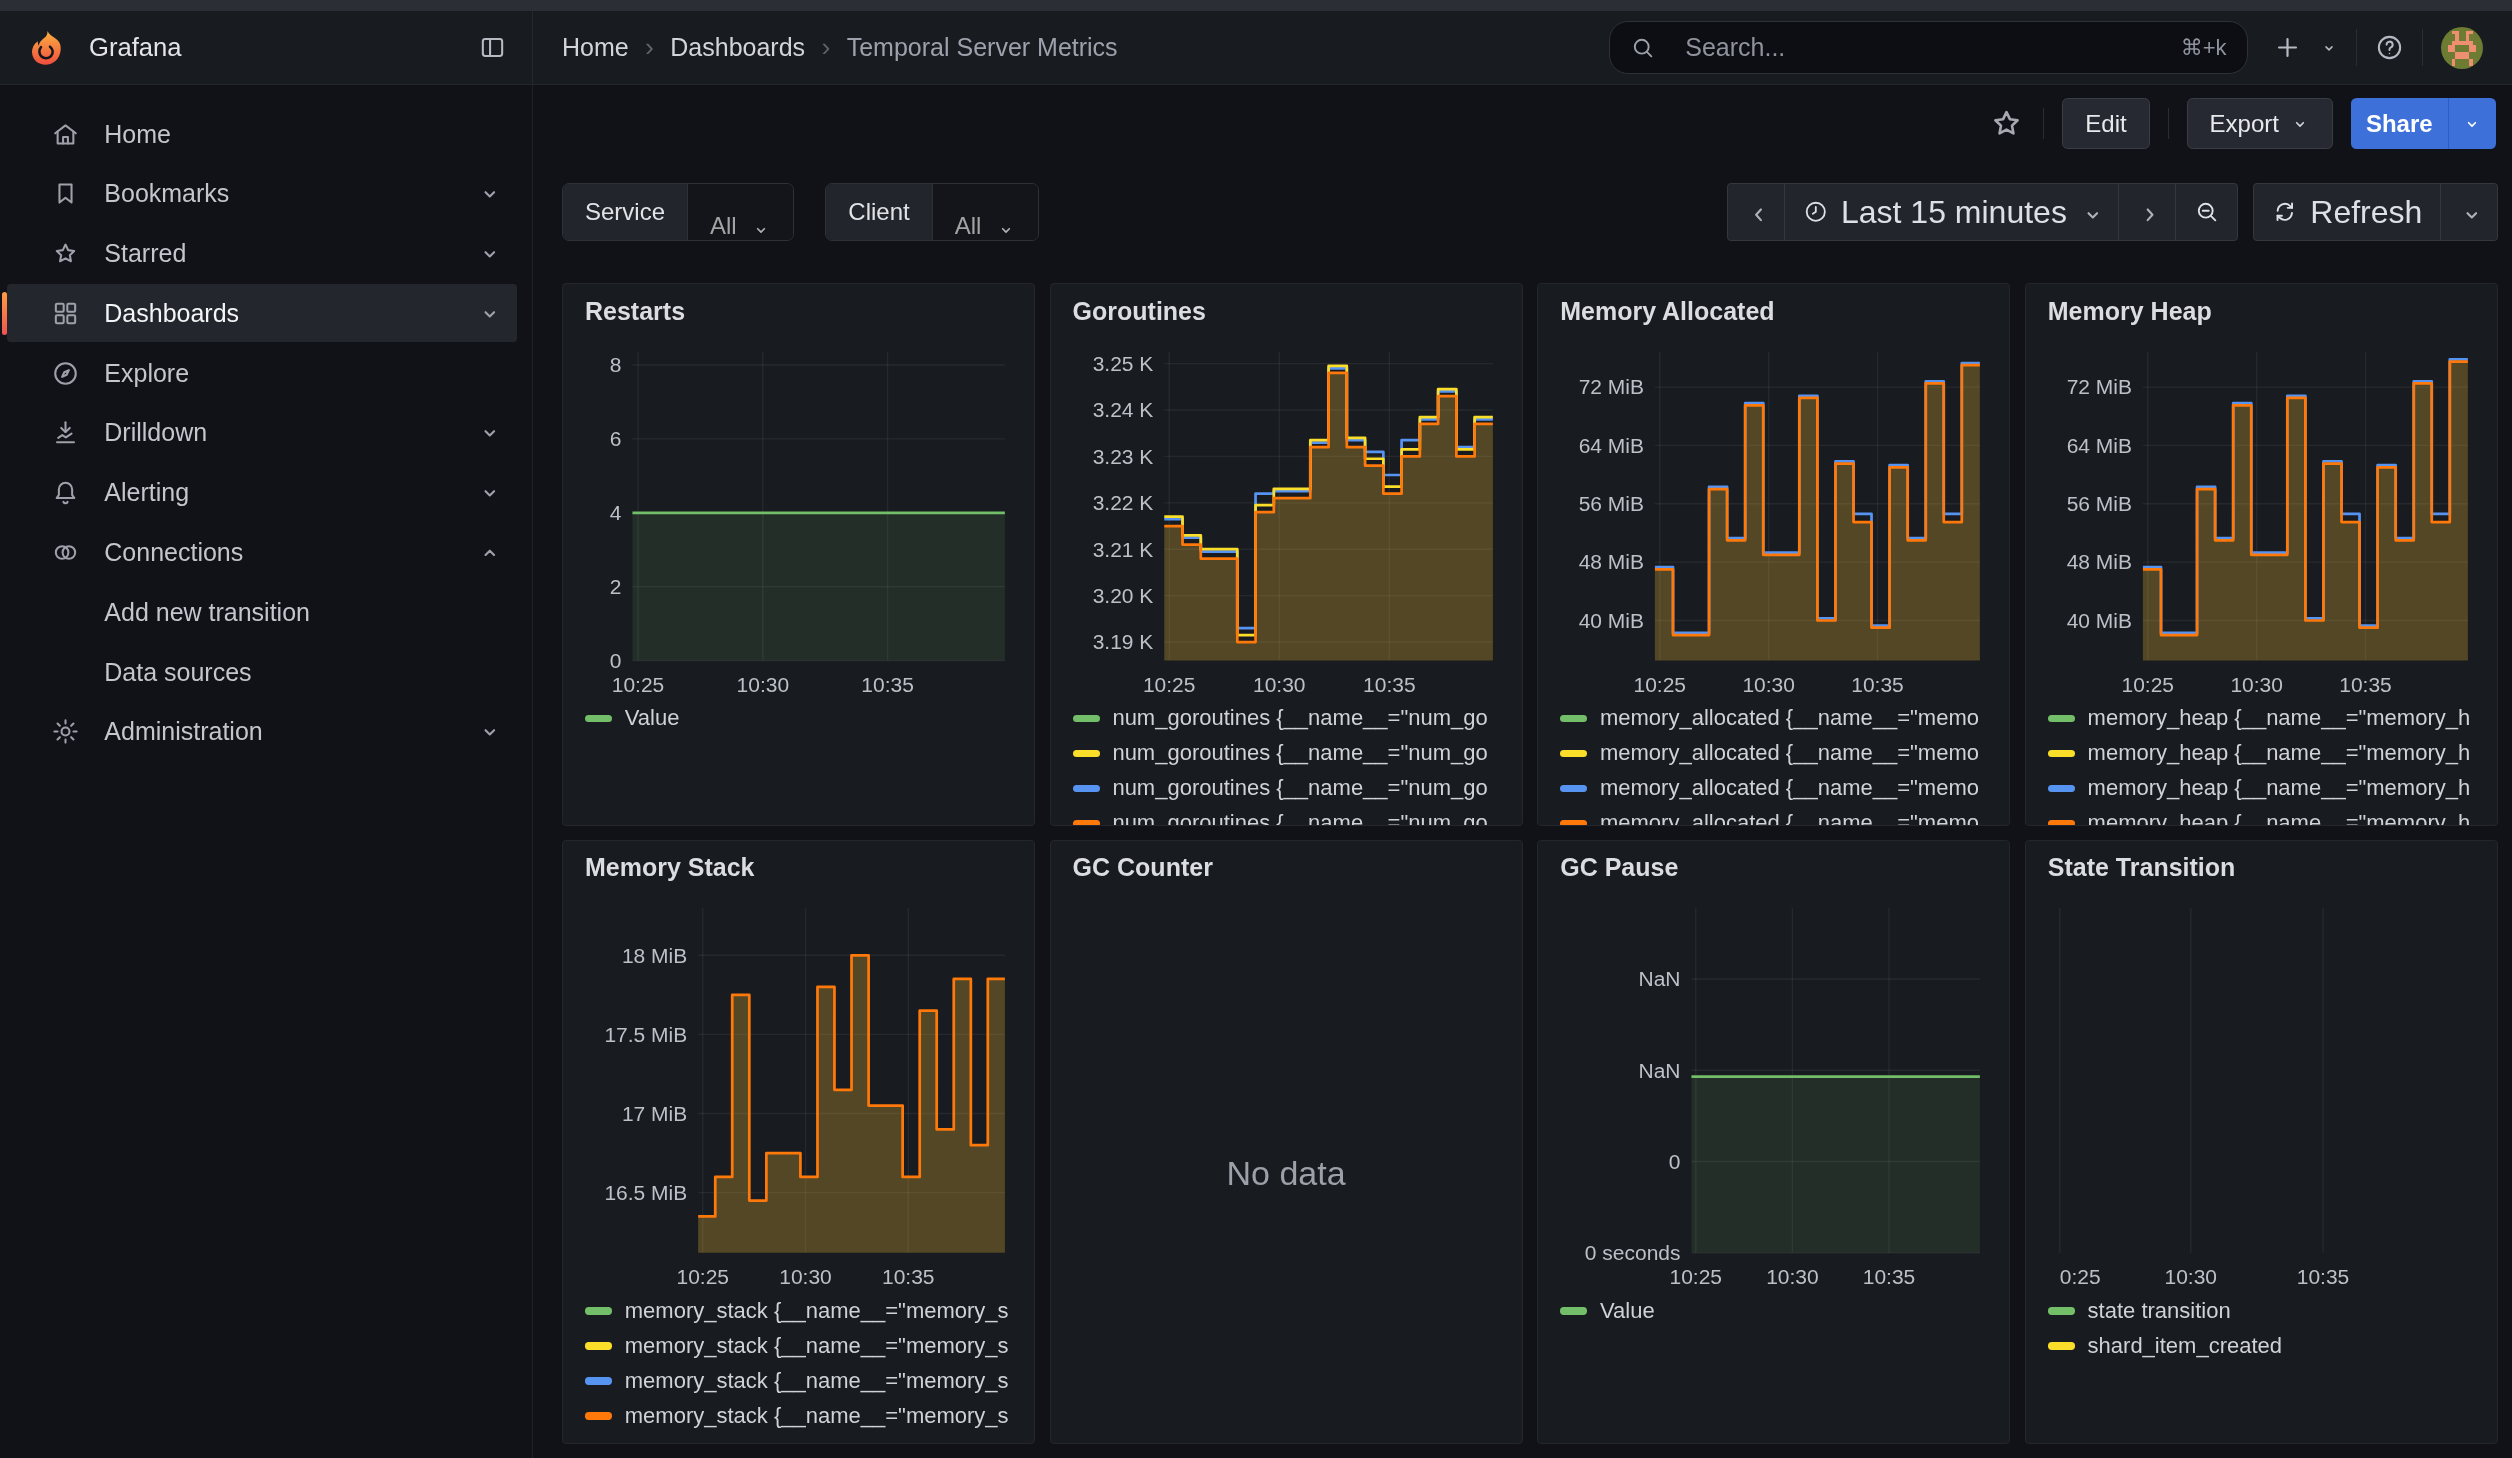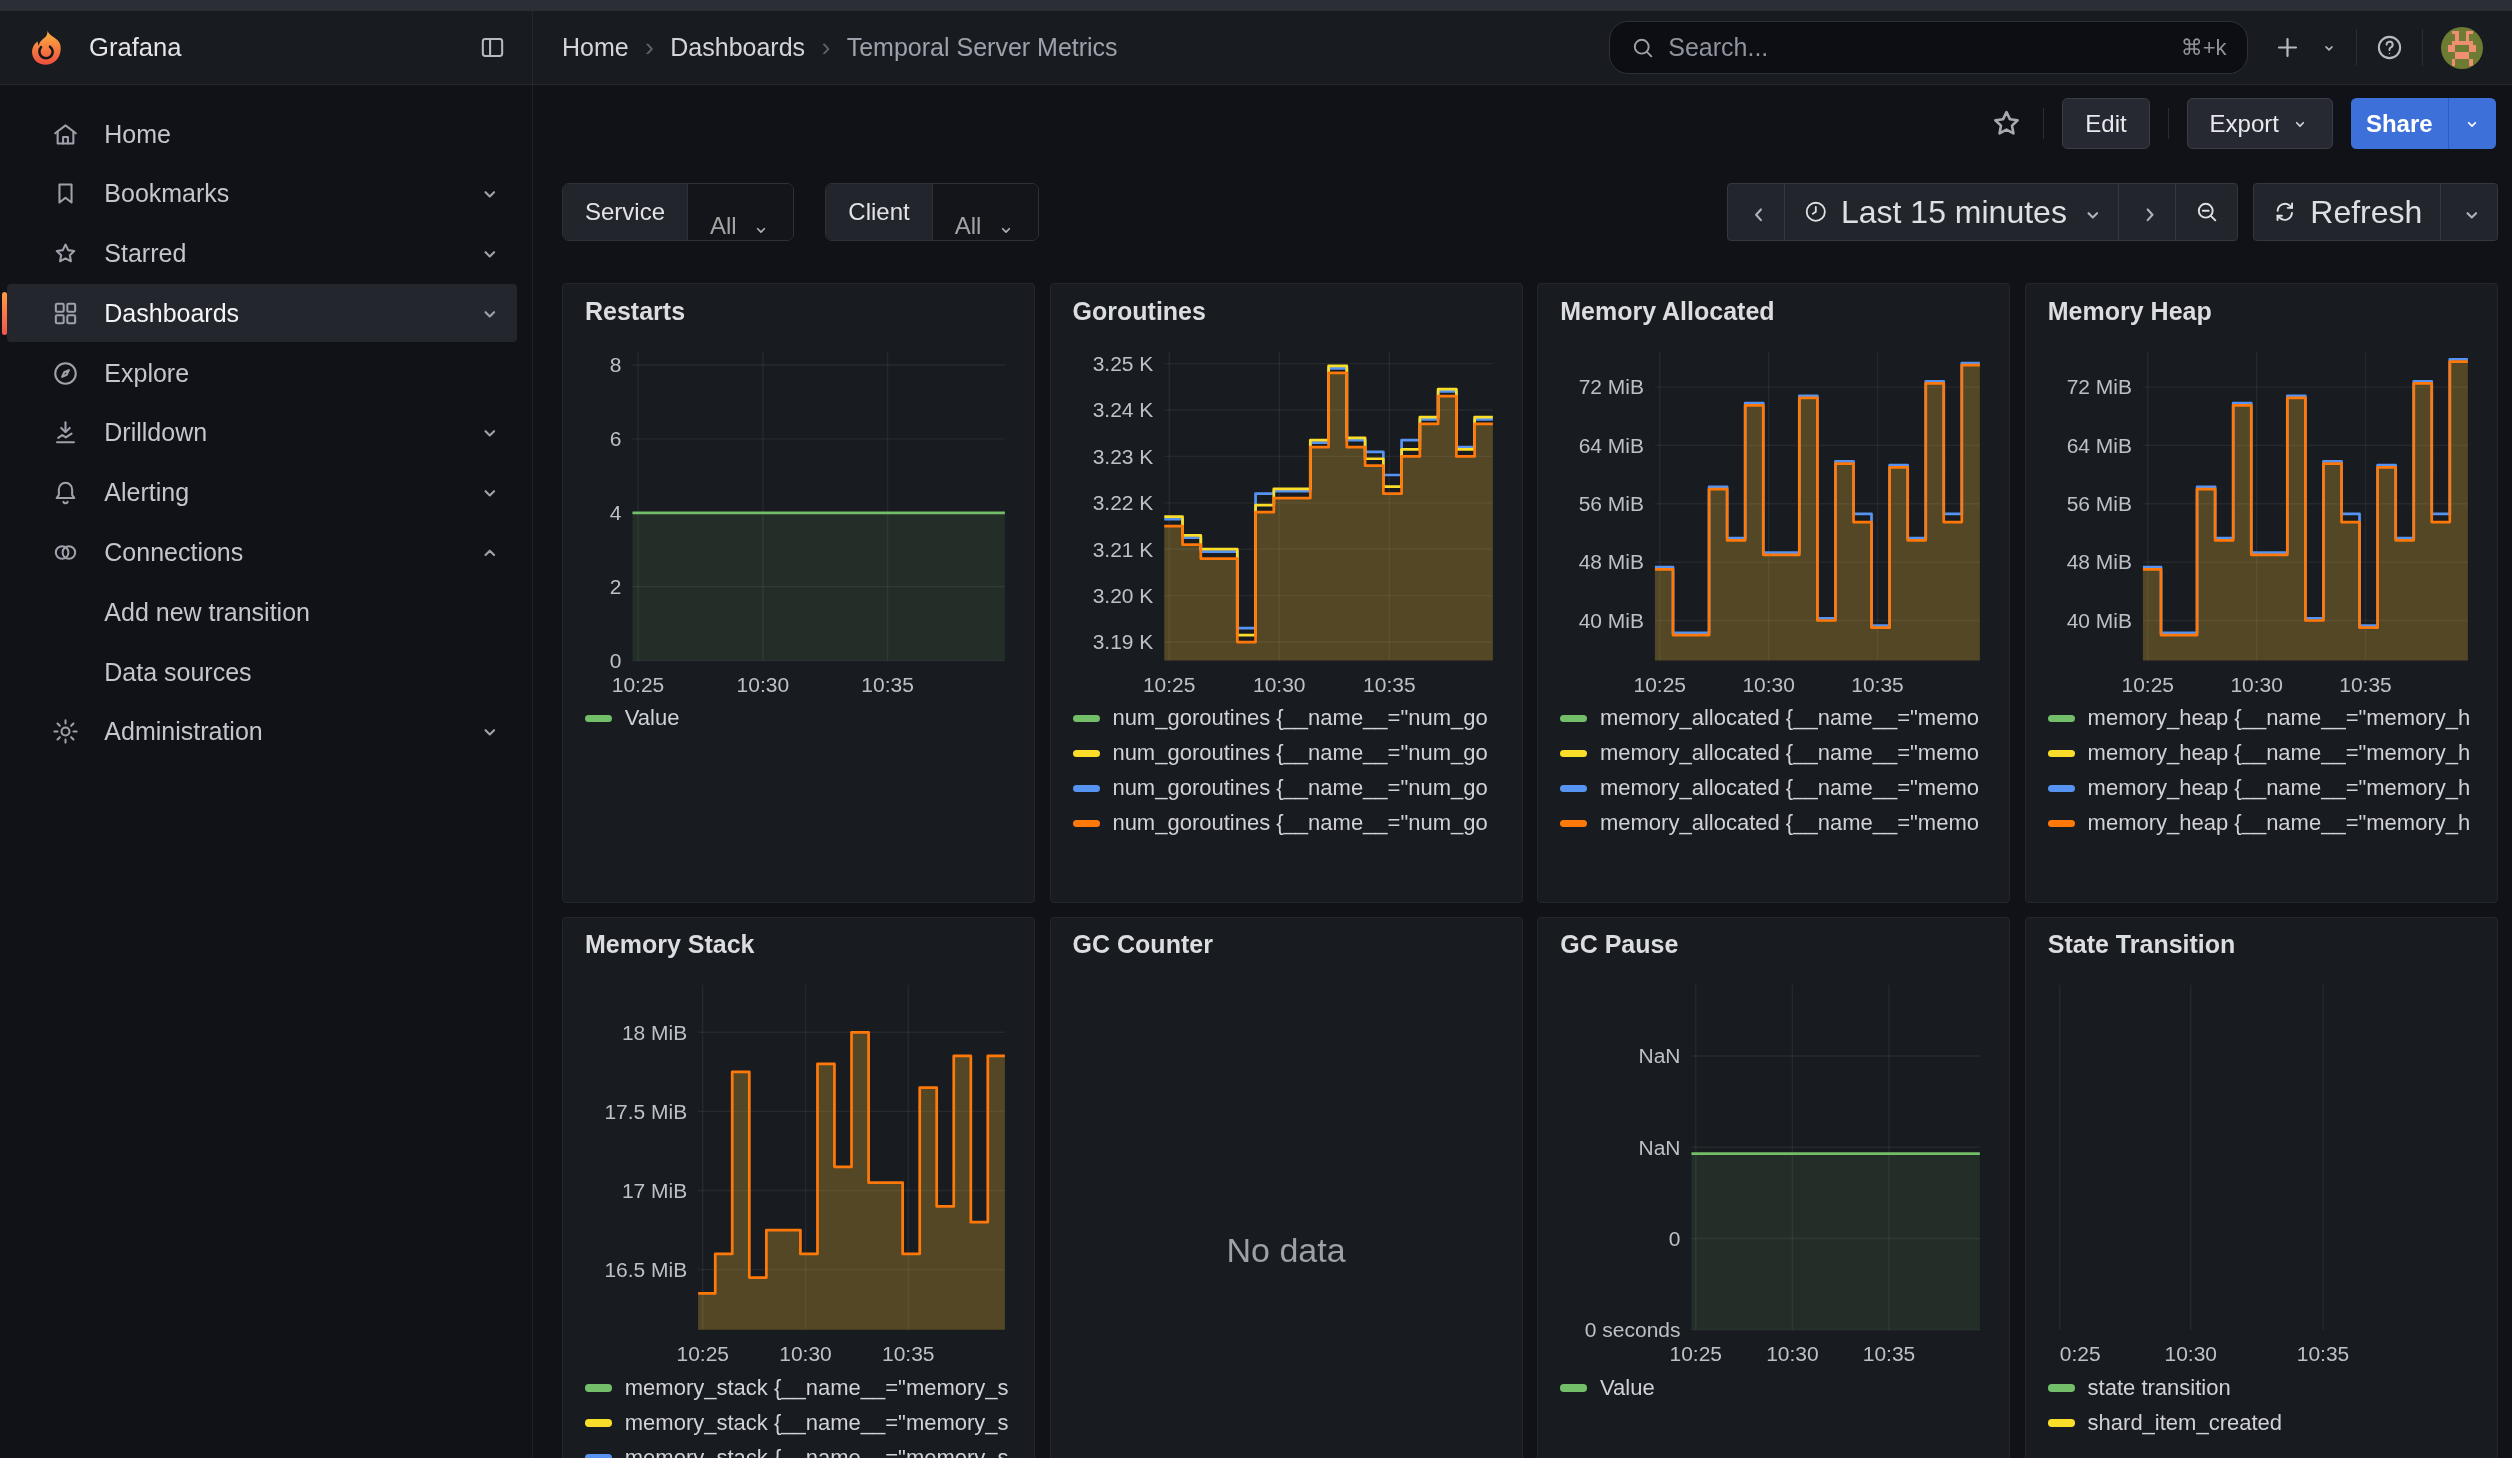--- a/index.html
+++ b/index.html
@@ -10,21 +10,21 @@
 .navbar{position:absolute;top:11px;left:0;right:0;height:74px;background:#181b20;border-bottom:0.9px solid #25272e;display:flex;z-index:5}
 .nav-left{flex:0 0 533px;display:flex;align-items:center;gap:22px;padding:0 24px 0 27px;border-right:0.9px solid #25272e}
 .logo{width:40px;height:40px}
 .brand{font-size:25.6px;color:#e4e5e9}
 .nav-toggle{margin-left:auto;width:31px;height:31px;color:#aeb1b9;cursor:pointer}
 .nav-main{flex:1;display:flex;align-items:center;padding:0 29px}
 .crumbs{display:flex;align-items:center;gap:16.4px;font-size:25px}
 .crumb{color:#d3d5da;cursor:pointer}
 .crumb.current{color:#9da1ab}
 .crumb-sep{color:#5f626b;font-size:26.5px}
-.search-box{margin-left:auto;width:639px;height:53px;background:#0c0e13;border:0.9px solid #2e3139;border-radius:19px;display:flex;align-items:center;gap:13px;padding:0 20px}
+.search-box{margin-left:auto;width:639px;height:53px;background:#0c0e13;border:0.9px solid #2e3139;border-radius:19px;display:flex;align-items:center;gap:30px;padding:0 20px}
 .search-box .si{width:25.6px;height:25.6px;color:#9ba0aa;flex:0 0 auto}
 .search-input{flex:1;background:transparent;border:0;outline:0;color:#c8cbd3;font-size:25px;font-family:inherit;min-width:0}
 .search-input::placeholder{color:#8f939d}
 .search-kbd{color:#8f939d;font-size:22px;white-space:nowrap}
 .nav-actions{display:flex;align-items:center;gap:18px;margin-left:25.6px}
 .icon-btn{display:flex;align-items:center;justify-content:center;color:#b7bac2;cursor:pointer}
 .icon-btn svg{width:29px;height:29px}
 .mini-caret svg{width:18px;height:18px}
 .vdiv{width:0.9px;height:37px;background:#2b2e35}
 .avatar{width:42px;height:42px;border-radius:50%;overflow:hidden;cursor:pointer}
@@ -53,21 +53,21 @@
 .seg .k{display:flex;align-items:center;padding:0 22px;background:#22252c;color:#e2e3e7}
 .seg .v{display:flex;align-items:flex-end;gap:14.6px;padding:0 22px;background:#13151b;color:#a3a3a3;border-left:0.9px solid #2e3138;cursor:pointer}
 .seg .caret,.tseg .caret{width:20px;height:20px;color:#aeb1ba}
 .timebar{position:absolute;right:13.7px;top:183px;display:flex;gap:14.6px}
 .tgroup{display:flex;height:58px;border-radius:3.7px;overflow:hidden;border:0.9px solid #34373f;background:#22252c}
 .tseg{display:flex;align-items:center;gap:12.8px;padding:0 18px;border-left:0.9px solid #34373f;color:#dde0e4;font-size:32px;font-weight:500;cursor:pointer}
 .tseg:first-child{border-left:0}
 .tseg svg{width:25.6px;height:25.6px}
 .panels{position:absolute;left:562px;top:283px;width:1937px;display:grid;grid-template-columns:repeat(4,473px);column-gap:14.6px;row-gap:13.7px}
 .panel{background:#181b1f;border:0.9px solid #23262c;border-radius:3.7px;padding:12.8px 22px 0;overflow:hidden;position:relative}
-.panel.r1{height:620px}
+.panel.r1{height:543px}
 .panel.r2{height:604px}
 .panel-title{font-size:25px;font-weight:600;color:#dcdde1;height:42px;cursor:pointer}
 .legend-row{display:flex;align-items:center;gap:12.8px;height:35px;cursor:pointer}
 .swatch{width:27px;height:7.3px;border-radius:3.7px;flex:0 0 auto}
 .legend-label{font-size:22px;color:#d0d2d8;white-space:nowrap;overflow:hidden}
 .nodata{position:absolute;left:0;right:0;top:52%;text-align:center;font-size:34px;color:#9ca0a9}
 </style>
 </head>
 <body>
 

